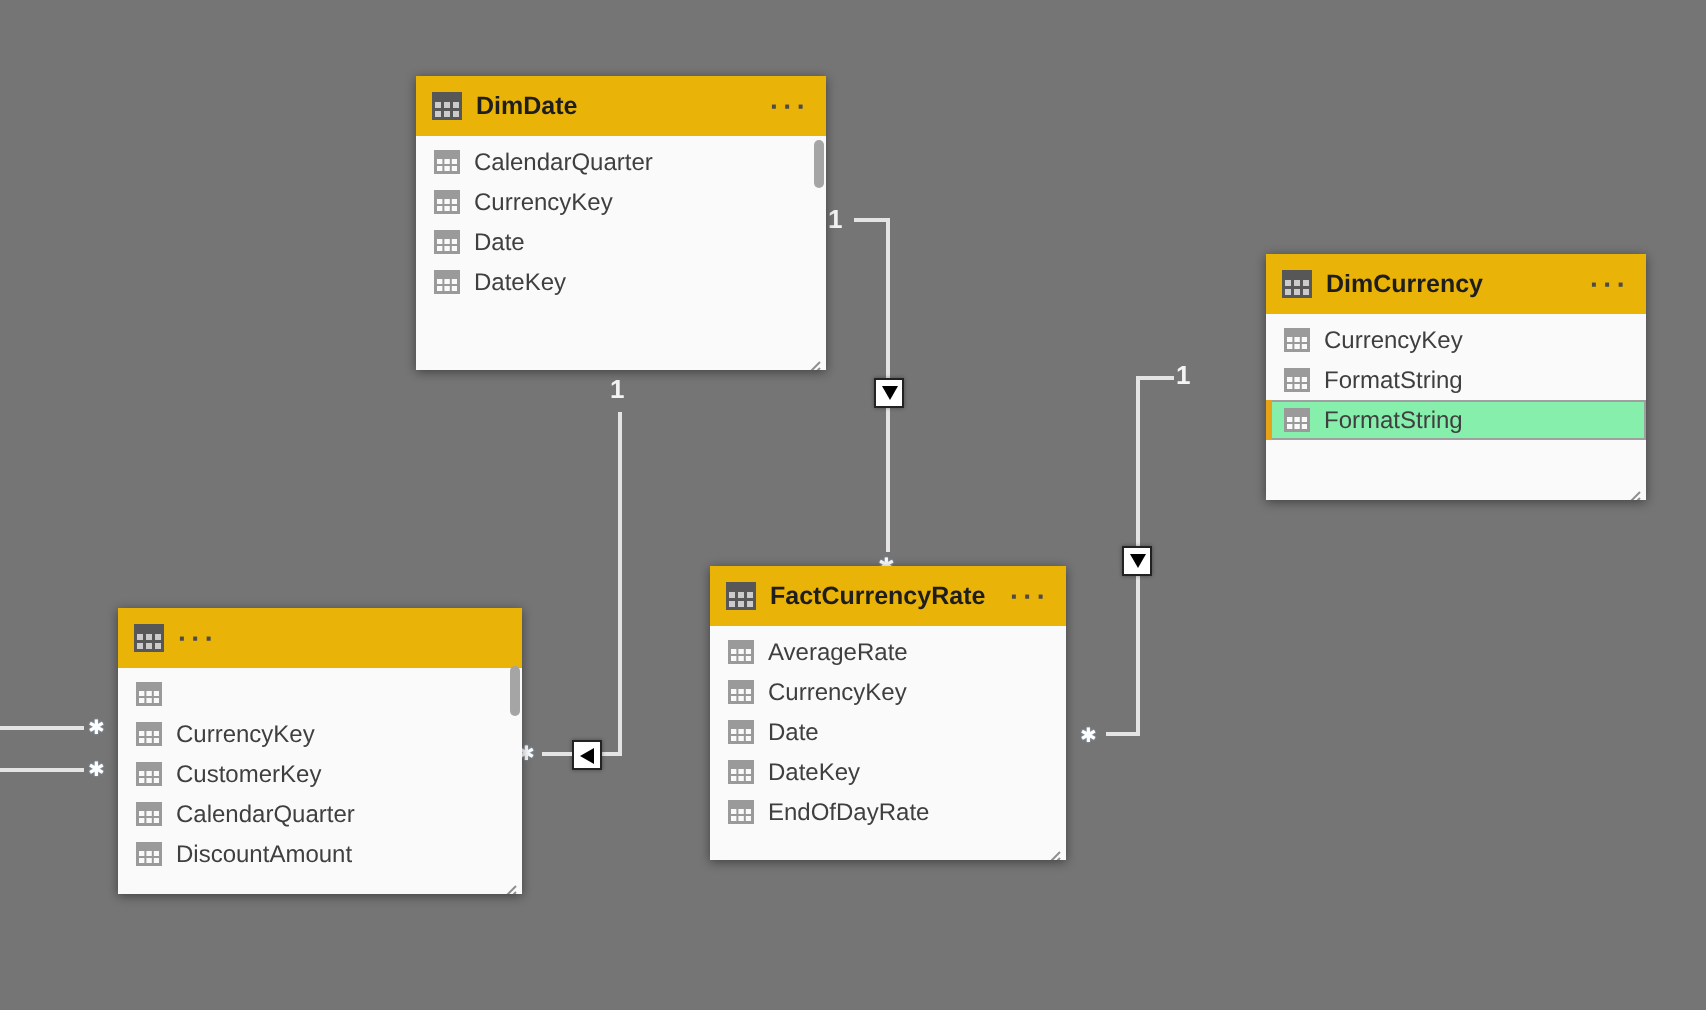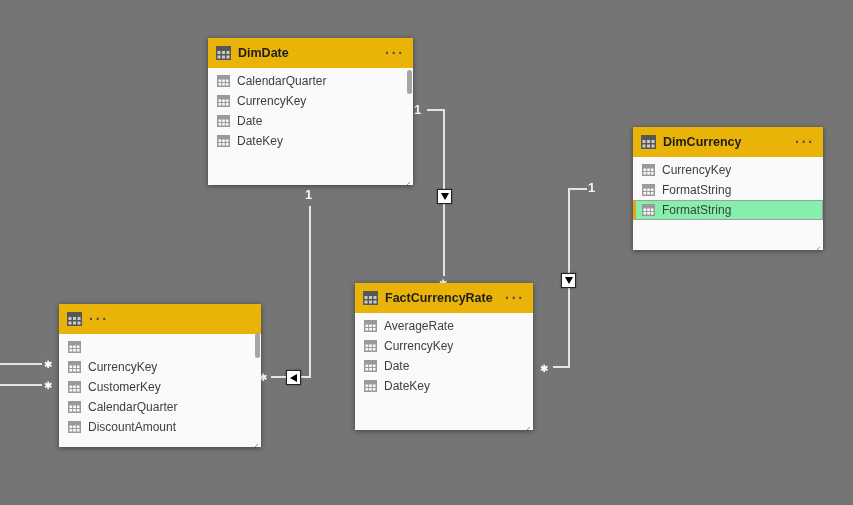--- a/index.html
+++ b/index.html
@@ -425,20 +425,36 @@
                 <rect x="5.2" y="4.5" width="2.7" height="2.5"></rect>
                 <rect x="8.9" y="4.5" width="2.6" height="2.5"></rect>
                 <rect x="1.5" y="8" width="2.7" height="2.5"></rect>
                 <rect x="5.2" y="8" width="2.7" height="2.5"></rect>
                 <rect x="8.9" y="8" width="2.6" height="2.5"></rect>
               </g>
             </svg>
           </span>
           <span class="f-label">DateKey</span>
         </div>
+        <div class="field-row">
+          <span class="f-icon">
+            <svg width="13" height="12" viewBox="0 0 13 12">
+              <rect width="13" height="12" fill="#9a9a9a"></rect>
+              <g fill="#fafafa">
+                <rect x="1.5" y="4.5" width="2.7" height="2.5"></rect>
+                <rect x="5.2" y="4.5" width="2.7" height="2.5"></rect>
+                <rect x="8.9" y="4.5" width="2.6" height="2.5"></rect>
+                <rect x="1.5" y="8" width="2.7" height="2.5"></rect>
+                <rect x="5.2" y="8" width="2.7" height="2.5"></rect>
+                <rect x="8.9" y="8" width="2.6" height="2.5"></rect>
+              </g>
+            </svg>
+          </span>
+          <span class="f-label">EndOfDayRate</span>
+        </div>
       </div>
     <span class="t-resize">
       <svg width="9" height="9" viewBox="0 0 9 9">
           <path d="M2 8 L8 2 M5 8 L8 5" stroke="#8f8f8f" stroke-width="1" fill="none"></path>
         </svg>
     </span>
   </div>
 
 </div>
 

